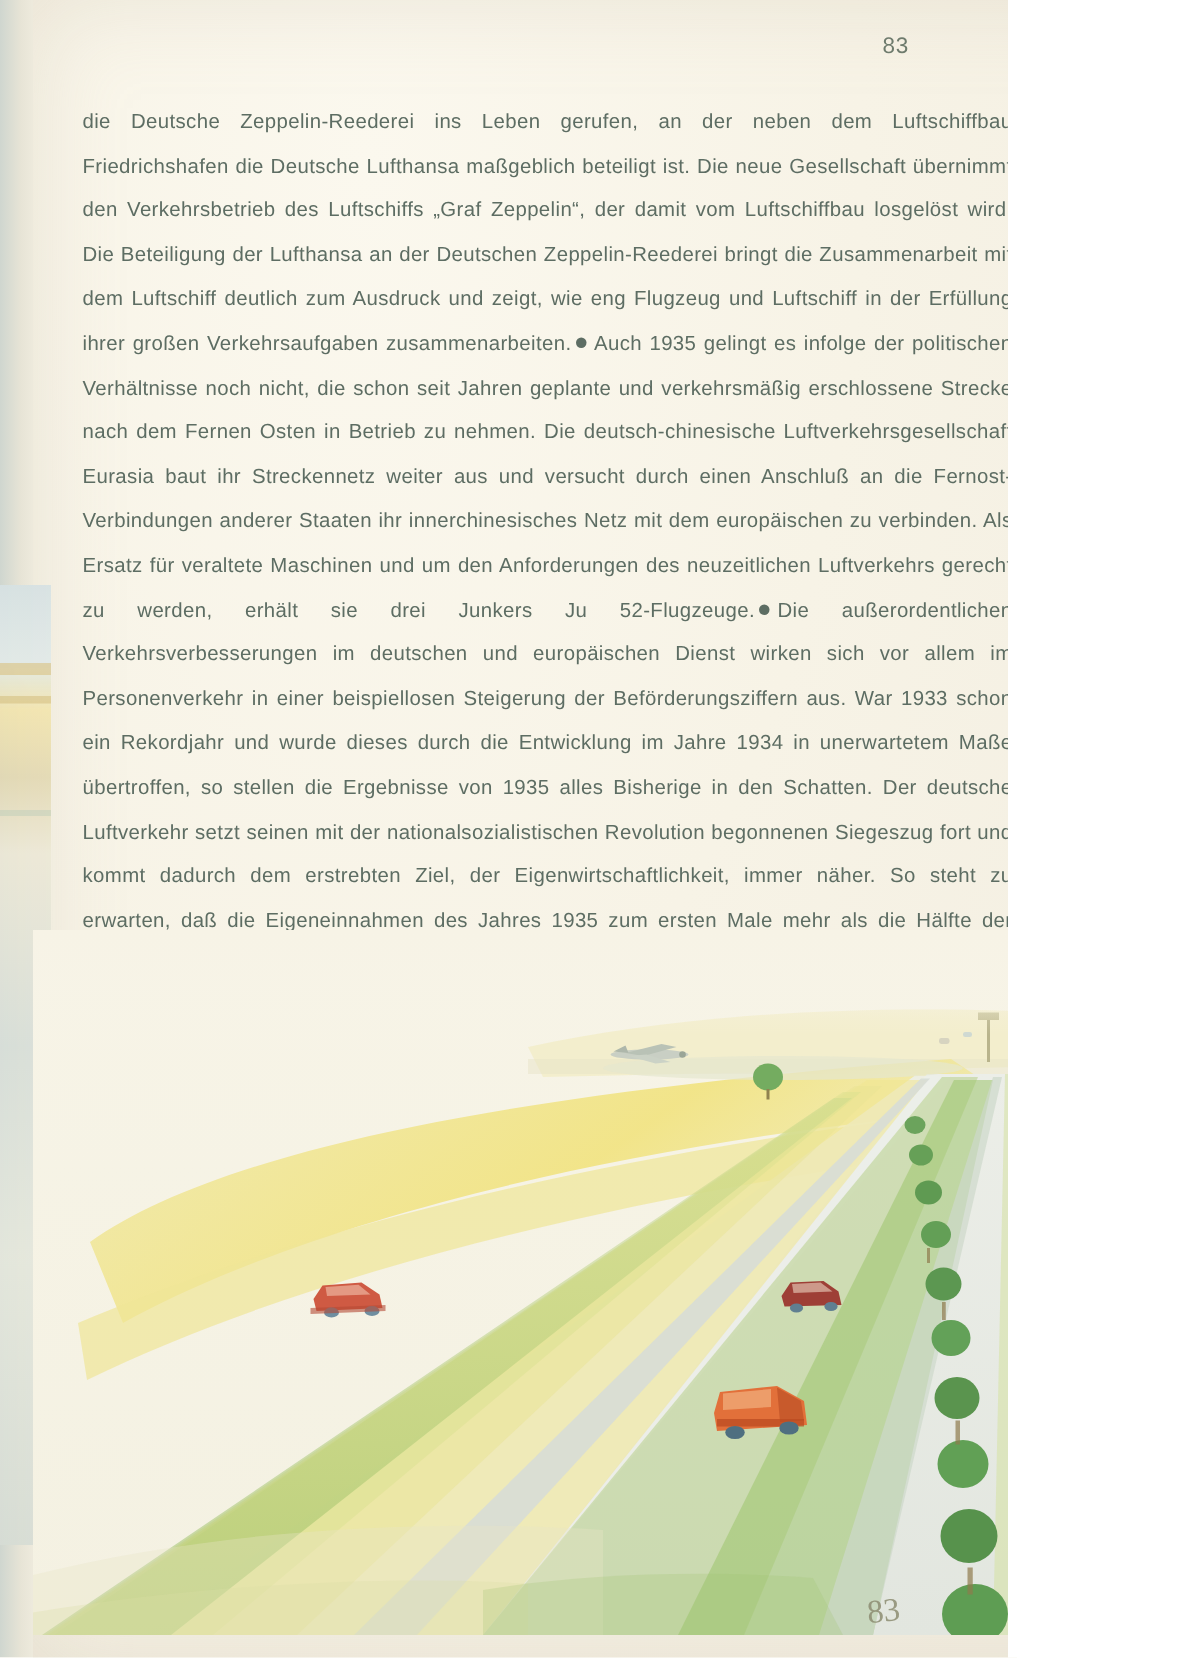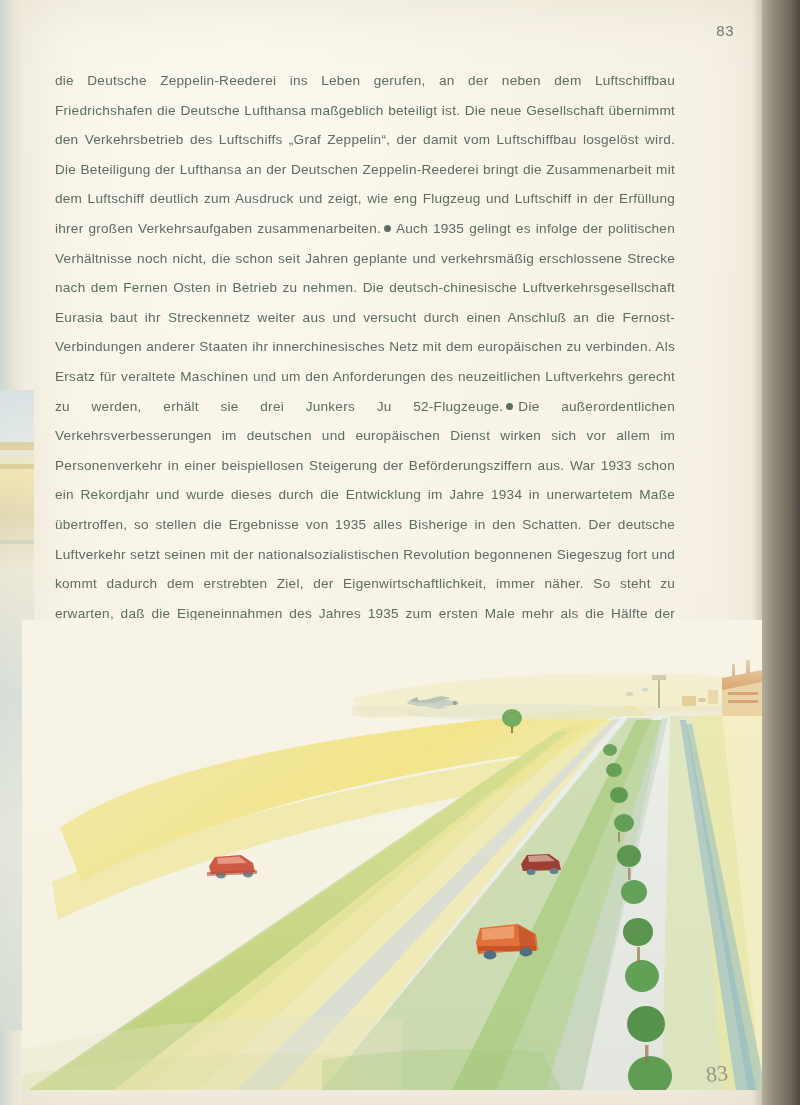--- a/index.html
+++ b/index.html
@@ -9,21 +9,21 @@
   }
   body {
     width: 800px;
     height: 1105px;
     overflow: hidden;
     font-family: "Liberation Sans", sans-serif;
   }
 
   .page {
     position: relative;
-    width: 800px;
+    width: 672px;
     height: 1105px;
     background: #f3efe2;
     overflow: hidden;
   }
 
   
   .scan-bg {
     position: absolute;
     inset: 0;
     background: linear-gradient(90deg,

